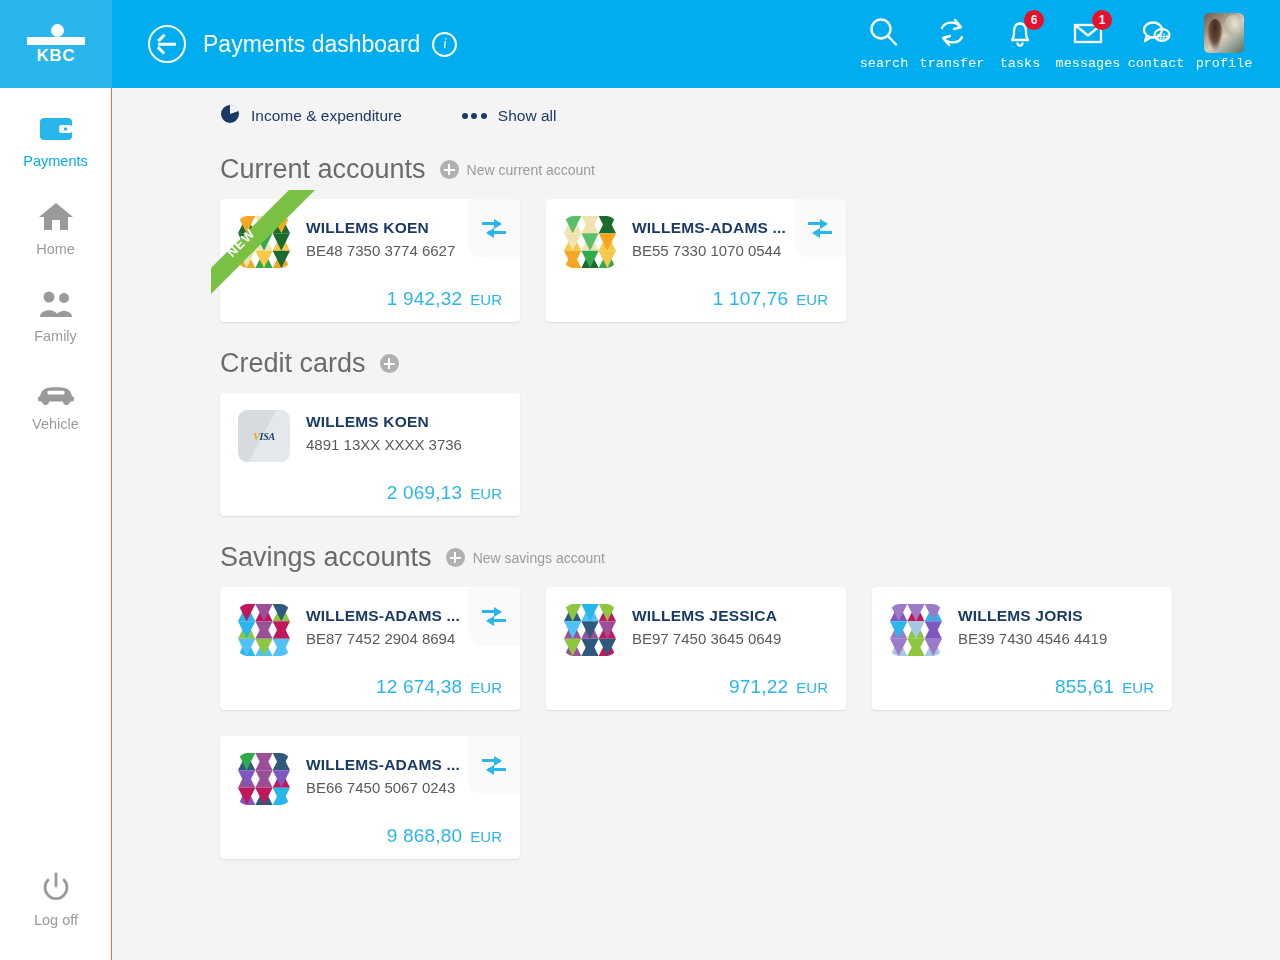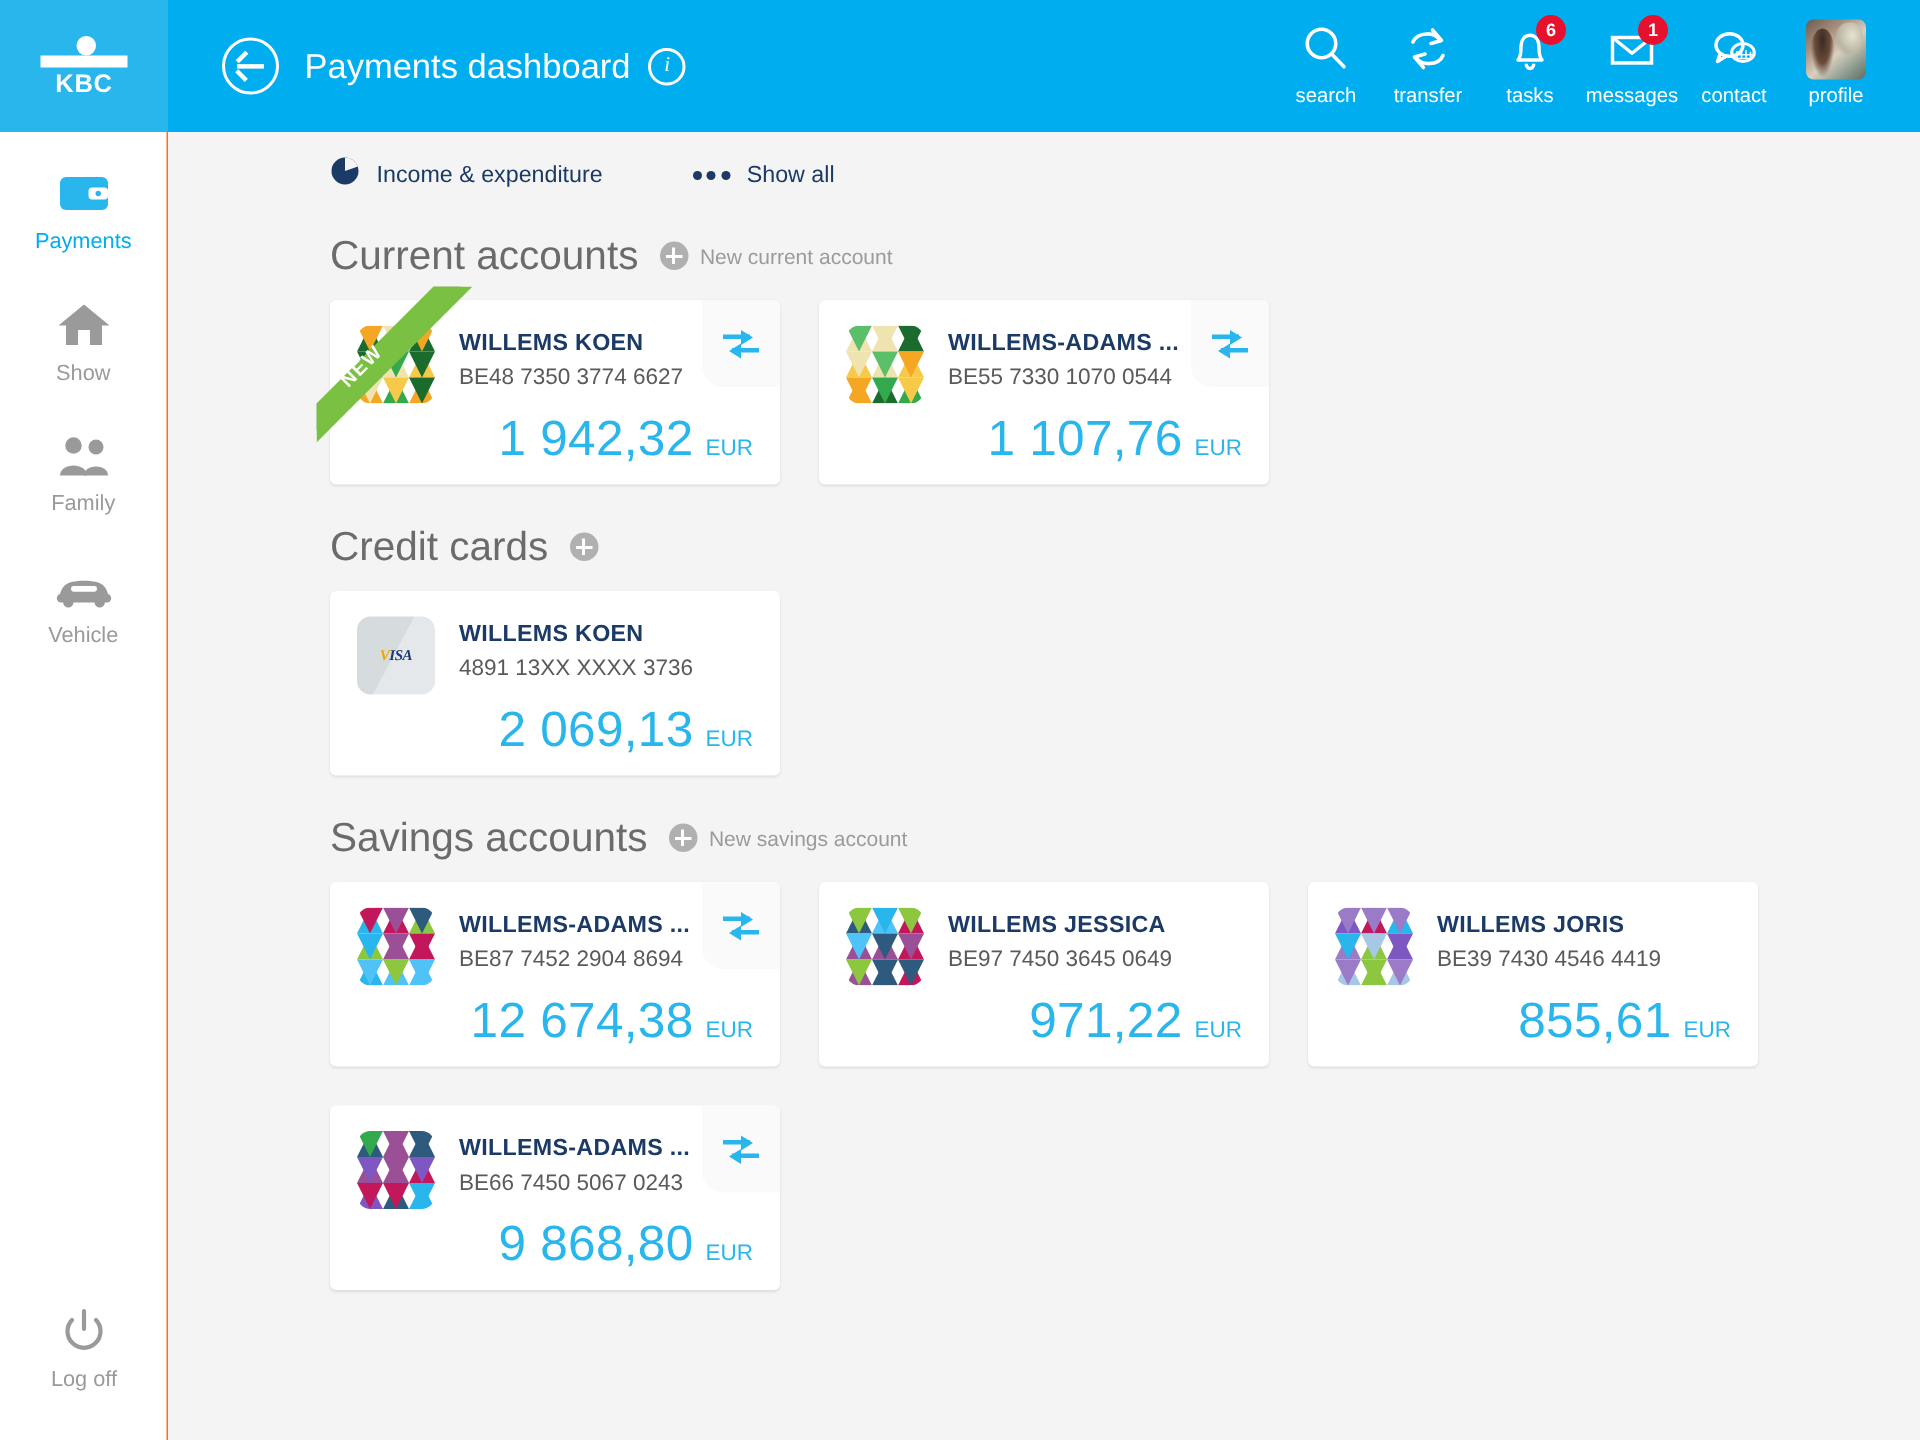--- a/index.html
+++ b/index.html
@@ -60,21 +60,21 @@
 
   .header-actions {
     margin-left: auto; display: flex; align-items: flex-start;
     padding-right: 22px; padding-top: 12px; gap: 0;
   }
   .hact {
     width: 68px; display: flex; flex-direction: column; align-items: center;
     position: relative; cursor: pointer;
   }
   .hact .glyph { height: 42px; display: flex; align-items: center; justify-content: center; position: relative; }
-  .hact .lbl { color: #fff; font-size: 13.5px; margin-top: 2px; }
+  .hact .lbl { color: #fff; font-size: 13.5px; margin-top: 2px; font-family: Liberation Mono, monospace; }
   .badge {
     position: absolute; top: -2px; right: 10px; min-width: 20px; height: 20px;
     background: #E8112D; border-radius: 10px; color: #fff; font-size: 12px;
     font-weight: bold; display: flex; align-items: center; justify-content: center;
     padding: 0 5px; z-index: 3;
   }
   .avatar-img {
     width: 40px; height: 40px; border-radius: 5px; overflow: hidden;
     background: linear-gradient(140deg,#6b5b4e 0%, #a89080 30%, #d9cfc0 55%, #8a9a8e 80%, #5d6b60 100%);
     position: relative;
@@ -149,21 +149,21 @@
   .acct-info { margin-left: 16px; padding-top: 3px; min-width: 0; }
   .acct-name {
     font-size: 15.5px; font-weight: bold; color: #1B3A66; letter-spacing: 0.2px;
     white-space: nowrap; overflow: hidden; max-width: 160px;
   }
   .acct-iban { font-size: 15px; color: #5a5a5a; margin-top: 5px; white-space: nowrap; }
   .acct-amount {
     position: absolute; right: 18px; bottom: 12px;
     display: flex; align-items: baseline;
   }
-  .amt-val { font-size: 33px; color: #29B6EC; font-weight: normal; letter-spacing: 0.2px; margin-top: 40px; }
+  .amt-val { font-size: 19px; color: #29B6EC; font-weight: normal; letter-spacing: 0.2px; margin-top: 40px; }
   .amt-cur { font-size: 15px; color: #29B6EC; margin-left: 8px; }
 
   .transfer-btn {
     position: absolute; top: 0; right: 0; width: 52px; height: 58px;
     background: #fafafa; border-bottom-left-radius: 14px; border-top-right-radius: 4px;
     display: flex; align-items: center; justify-content: center; cursor: pointer;
   }
   .tr-ico { width: 24px; height: 18px; position: relative; }
   .tr-ico .l1, .tr-ico .l2 { position: absolute; height: 3px; background: #29B6EC; width: 18px; }
   .tr-ico .l1 { top: 3px; left: 0; }
@@ -296,21 +296,21 @@
     </div>
 
 
     <div class="nav-item" style="padding-top:26px;">
       <div class="nav-ico">
         <svg width="38" height="32" viewBox="0 0 38 32">
           <path d="M19 3 L36 17 L31 17 L31 30 L7 30 L7 17 L2 17 Z" fill="#9a9a9a"></path>
           <rect x="15" y="20" width="8" height="10" fill="#fff"></rect>
         </svg>
       </div>
-      <div class="nlbl">Show</div>
+      <div class="nlbl">Home</div>
     </div>
 
     <div class="nav-item" style="padding-top:26px;">
       <div class="nav-ico">
         <svg width="40" height="30" viewBox="0 0 40 30">
           <circle cx="13" cy="8" r="5.5" fill="#9a9a9a"></circle>
           <path d="M4 28 C4 19, 22 19, 22 28 Z" fill="#9a9a9a"></path>
           <circle cx="28" cy="9" r="5" fill="#9a9a9a"></circle>
           <path d="M20 28 C20 20, 36 20, 36 28 Z" fill="#9a9a9a"></path>
         </svg>

